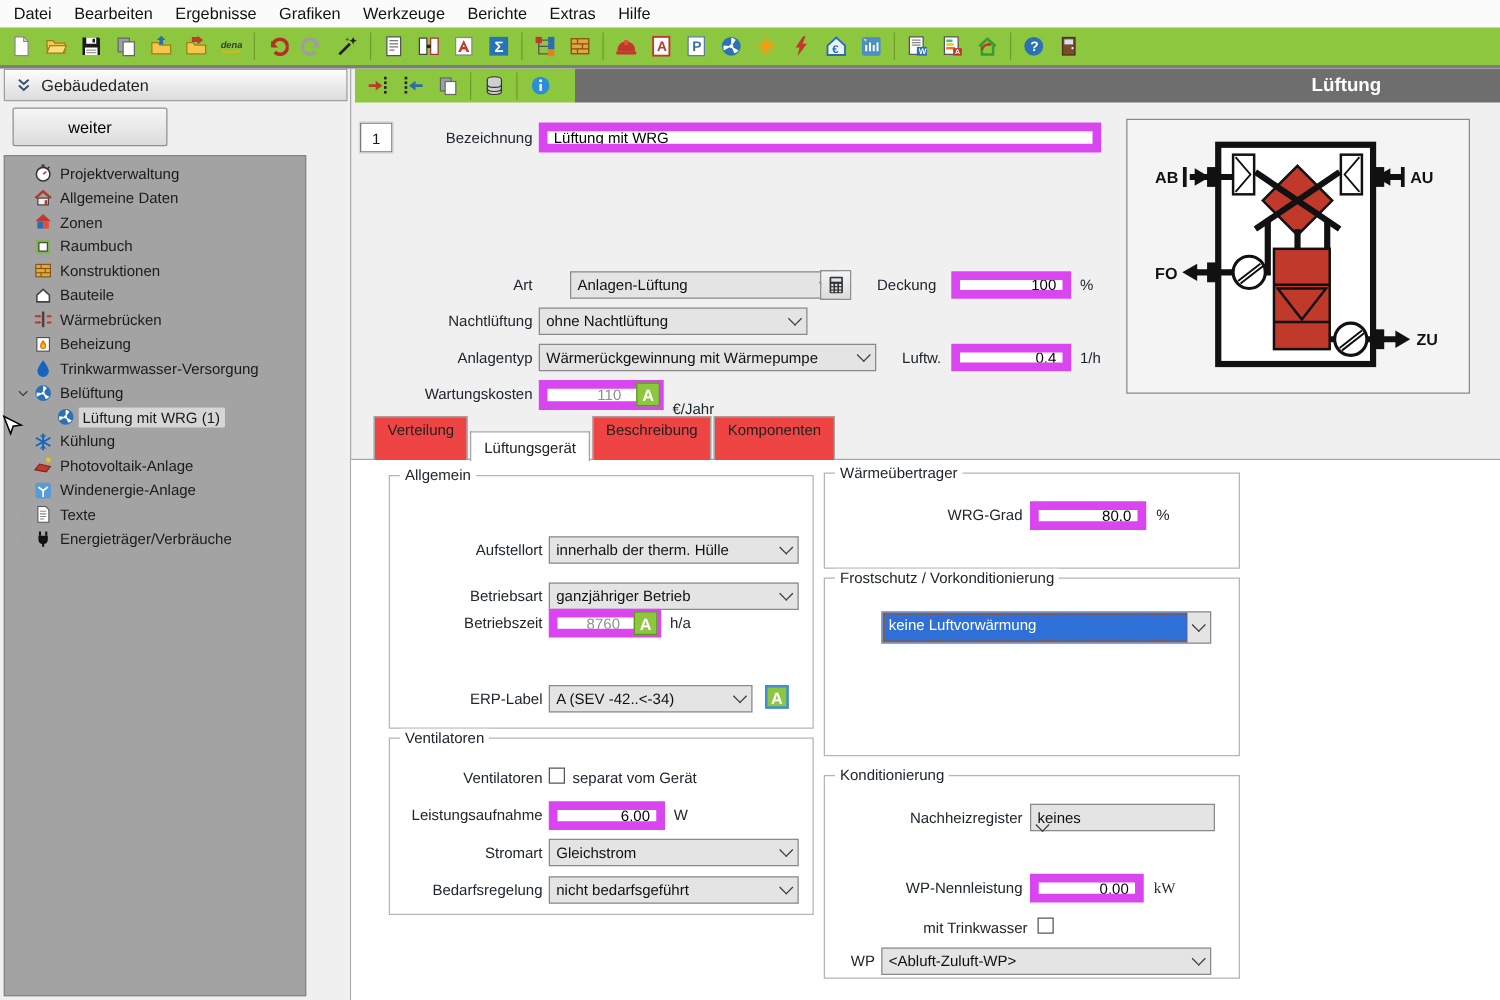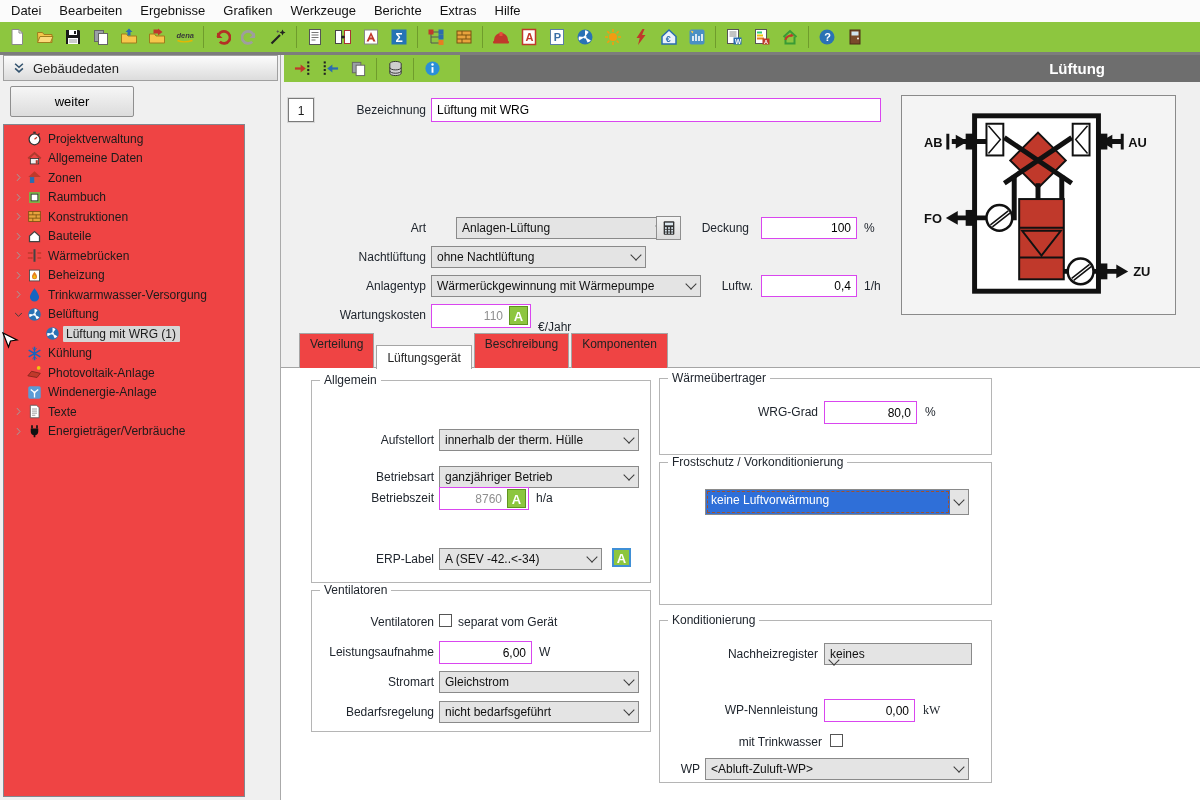--- a/index.html
+++ b/index.html
@@ -21,39 +21,39 @@
 
   
   .content{display:flex; height:745px;}
   .sidebar{width:280px; background:#f0f0f0; position:relative; flex:none;}
   .side-header{position:absolute; left:3px; top:0; width:275px; height:26px;
     background:linear-gradient(#fcfcfc,#dcdcdc); border:1px solid #a0a0a0;
     display:flex; align-items:center; gap:7px; padding-left:8px; font-size:13px; color:#222;}
   .side-btns{position:absolute; top:31px; left:10px; width:262px; display:flex; justify-content:space-between;}
   .nav-btn{width:124px; height:31px; background:linear-gradient(#f6f6f6,#dcdcdc);
     border:1px solid #8f8f8f; border-radius:2px; font-size:13px; font-family:"Liberation Sans",sans-serif;}
-  .tree{position:absolute; left:3px; top:69px; width:242px; height:673px; background:#ef4444;
+  .tree{position:absolute; left:3px; top:69px; width:242px; height:673px; background:#a3a3a3;
     border:1px solid #82878f; overflow:hidden; padding-top:4px;}
   .tree-row{height:19.5px; display:flex; align-items:center; cursor:default; white-space:nowrap;}
   .tree-row .lbl{padding:1px 4px 1px 3px; font-size:12px;}
   .tree-row.selected .lbl{background:#d6d6d6; border-radius:1px;}
   .tw{width:16px; flex:none; display:flex; justify-content:center;}
   .ti{width:17px; flex:none; display:flex; justify-content:center; margin-right:2px;}
 
   
   .main{position:relative; width:920px; flex:none; background:#f0f0f0; border-left:1px solid #aaa;}
   .panelbar{position:absolute; left:3px; top:0; right:0; height:27px; display:flex;}
   .panel-tools{width:176px; background:var(--green); display:flex; align-items:center; padding-left:4px; flex:none;}
   .panel-title{flex:1; background:var(--titlebar); color:#fff; font-weight:bold; font-size:15px;
     text-align:right; line-height:27px; padding-right:95px;}
 
   .abs{position:absolute;}
   .flabel{position:absolute; text-align:right; color:#20262e; font-size:12px; line-height:14px;}
   .unit{position:absolute; color:#20262e; font-size:12px;}
-  .tfield{position:absolute; border:1px solid #d946ef; background:#fff; font-size:12px;
+  .tfield{position:absolute; border:7px solid #d946ef; background:#fff; font-size:12px;
     font-family:"Liberation Sans",sans-serif; padding:0 5px; outline:none;}
   .num{text-align:right;}
   .auto{color:#8f8f8f;}
   .combo{position:absolute; height:22px; border:1px solid #8a8a8a; background:#e4e4e4;
     display:flex; align-items:stretch; cursor:default;}
   .combo-text{flex:1; padding:3px 0 0 5px; font-size:12px; color:#111; white-space:nowrap; overflow:hidden;}
   .combo-arrow{width:18px; display:flex; align-items:center; justify-content:center; flex:none;}
   .combo-arrow::after{content:""; width:7px; height:7px; border-left:1.6px solid #3c3c3c;
     border-bottom:1.6px solid #3c3c3c; transform:rotate(-45deg); margin-top:-4px;}
   .combo.focused .combo-text{background:var(--selblue); color:#fff; outline:1px dashed #a0522d; outline-offset:-2px;}

